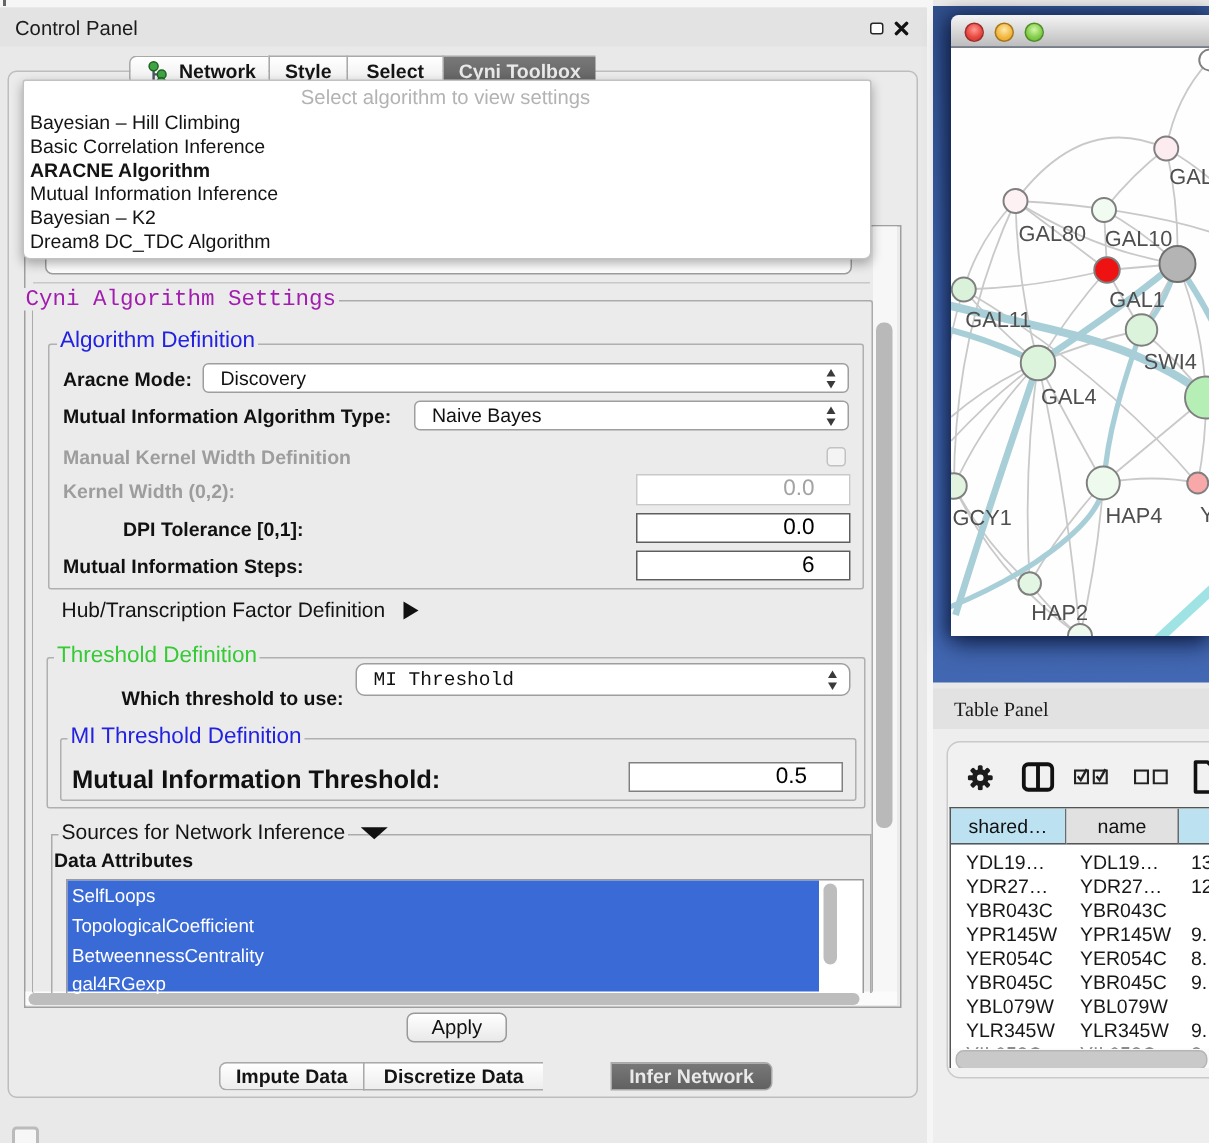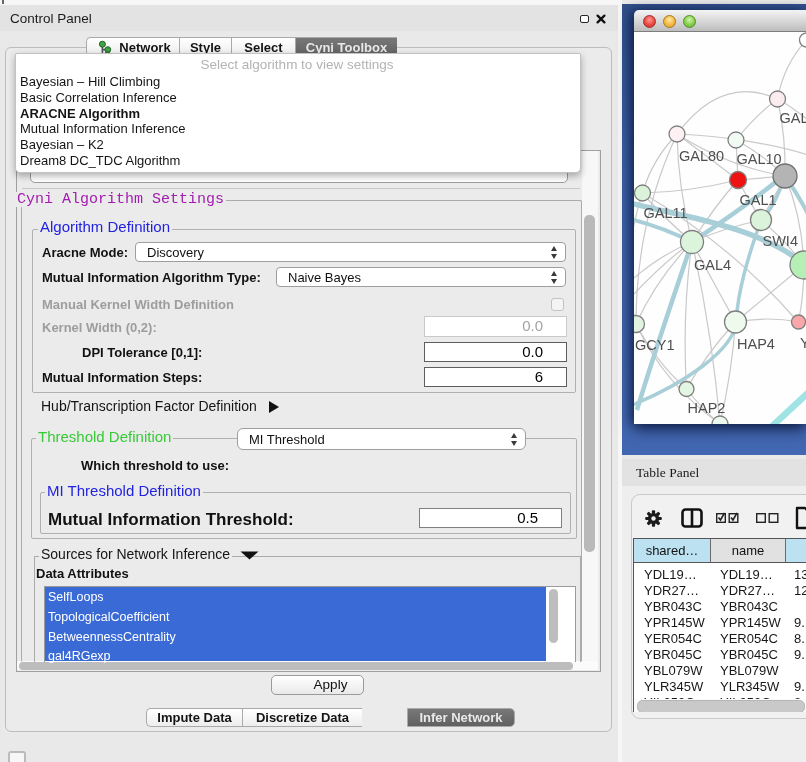--- a/index.html
+++ b/index.html
@@ -75,21 +75,21 @@
 
 <div class="abs" style="left:41px;top:398px;font-size:14px;color:#141414;">Hub/Transcription Factor Definition</div>
 <svg class="abs" style="left:267px;top:400px;" width="13" height="14" viewBox="0 0 13 14">
     <path d="M2 1 L12 7 L2 13 Z" fill="#111"></path>
   </svg>
 
 <div class="abs" style="left:31px;top:438px;width:544px;height:99px;border:1px solid #b0b0b0;border-radius:2px;"></div>
 <div class="abs" style="left:36px;top:429px;background:#ebebeb;padding:0 2px;font-size:15px;line-height:15px;color:#36ca36;">Threshold Definition</div>
 
 <div class="abs bold" style="left:81px;top:458px;font-size:13px;color:#111;">Which threshold to use:</div>
-<div class="abs combo" style="left:237px;top:428px;width:289px;height:22px;border-radius:6px;">
+<div class="abs combo" style="left:237px;top:442px;width:330px;height:22px;border-radius:6px;font-family:Liberation Mono, monospace;">
     <span>MI Threshold</span>
     <i></i>
     <u></u>
   </div>
 
 <div class="abs" style="left:40px;top:492px;width:529px;height:40px;border:1px solid #b0b0b0;border-radius:2px;"></div>
 <div class="abs" style="left:45px;top:483px;background:#ebebeb;padding:0 2px;font-size:15px;line-height:15px;color:#2222e0;">MI Threshold Definition</div>
 
 <div class="abs bold" style="left:48px;top:510px;font-size:17px;color:#111;">Mutual Information Threshold:</div>
 <div class="abs field" style="left:419px;top:508px;width:143px;height:20px;border:1px solid #808080;color:#000;">0.5</div>
@@ -100,21 +100,21 @@
     <path d="M0.5 0.5 L18.5 0.5 L9.5 8.5 Z" fill="#111"></path>
   </svg>
 
 <div class="abs bold" style="left:36px;top:566px;font-size:13px;color:#111;">Data Attributes</div>
 
 <div class="abs" style="left:44px;top:586px;width:530px;height:75px;background:#fff;border:1px solid #9b9b9b;border-bottom:none;"></div>
 <div class="abs" style="left:45px;top:587px;width:501px;height:74px;background:#3a6ad6;"></div>
 <div class="abs" style="left:48px;top:588px;font-size:12.5px;color:#fff;line-height:19.8px;">SelfLoops<br>TopologicalCoefficient<br>BetweennessCentrality<br>gal4RGexp</div>
 <div class="abs" style="left:549px;top:589px;width:9px;height:54px;background:#bdbdbd;border-radius:5px;"></div>
 
-<div class="abs" style="left:271px;top:675px;width:65px;height:18px;background:linear-gradient(#ffffff,#e9e9e9);border:1px solid #9a9a9a;border-radius:5px;text-align:center;font-size:13.5px;color:#111;line-height:18px;padding-left:26px;">Apply</div>
+<div class="abs" style="left:271px;top:675px;width:65px;height:18px;background:linear-gradient(#ffffff,#e9e9e9);border:1px solid #9a9a9a;border-radius:5px;text-align:center;font-size:13.5px;color:#111;line-height:18px;">Apply</div>
 
 <div class="abs" style="left:146px;top:708px;width:324px;height:19px;font-weight:bold;">
   <div class="tab" style="left:0;width:96px;border-left:1px solid #a9a9a9;border-radius:5px 0 0 5px;line-height:18px;">Impute Data</div>
   <div class="tab" style="left:96px;width:120px;border-left:1px solid #a9a9a9;line-height:18px;">Discretize Data</div>
   <div class="tab tabsel" style="left:216px;width:108px;border-left:1px solid #a9a9a9;border-right:1px solid #a9a9a9;border-radius:0 5px 5px 0;line-height:18px;margin-left:45px;">Infer Network</div>
 </div>
 
 <div class="abs" style="left:8px;top:751px;width:14px;height:14px;border:2px solid #bbb;border-radius:3px;background:#f7f7f7;"></div>
 
 <div class="abs" style="left:86px;top:37px;width:442px;height:20px;font-weight:bold;">

